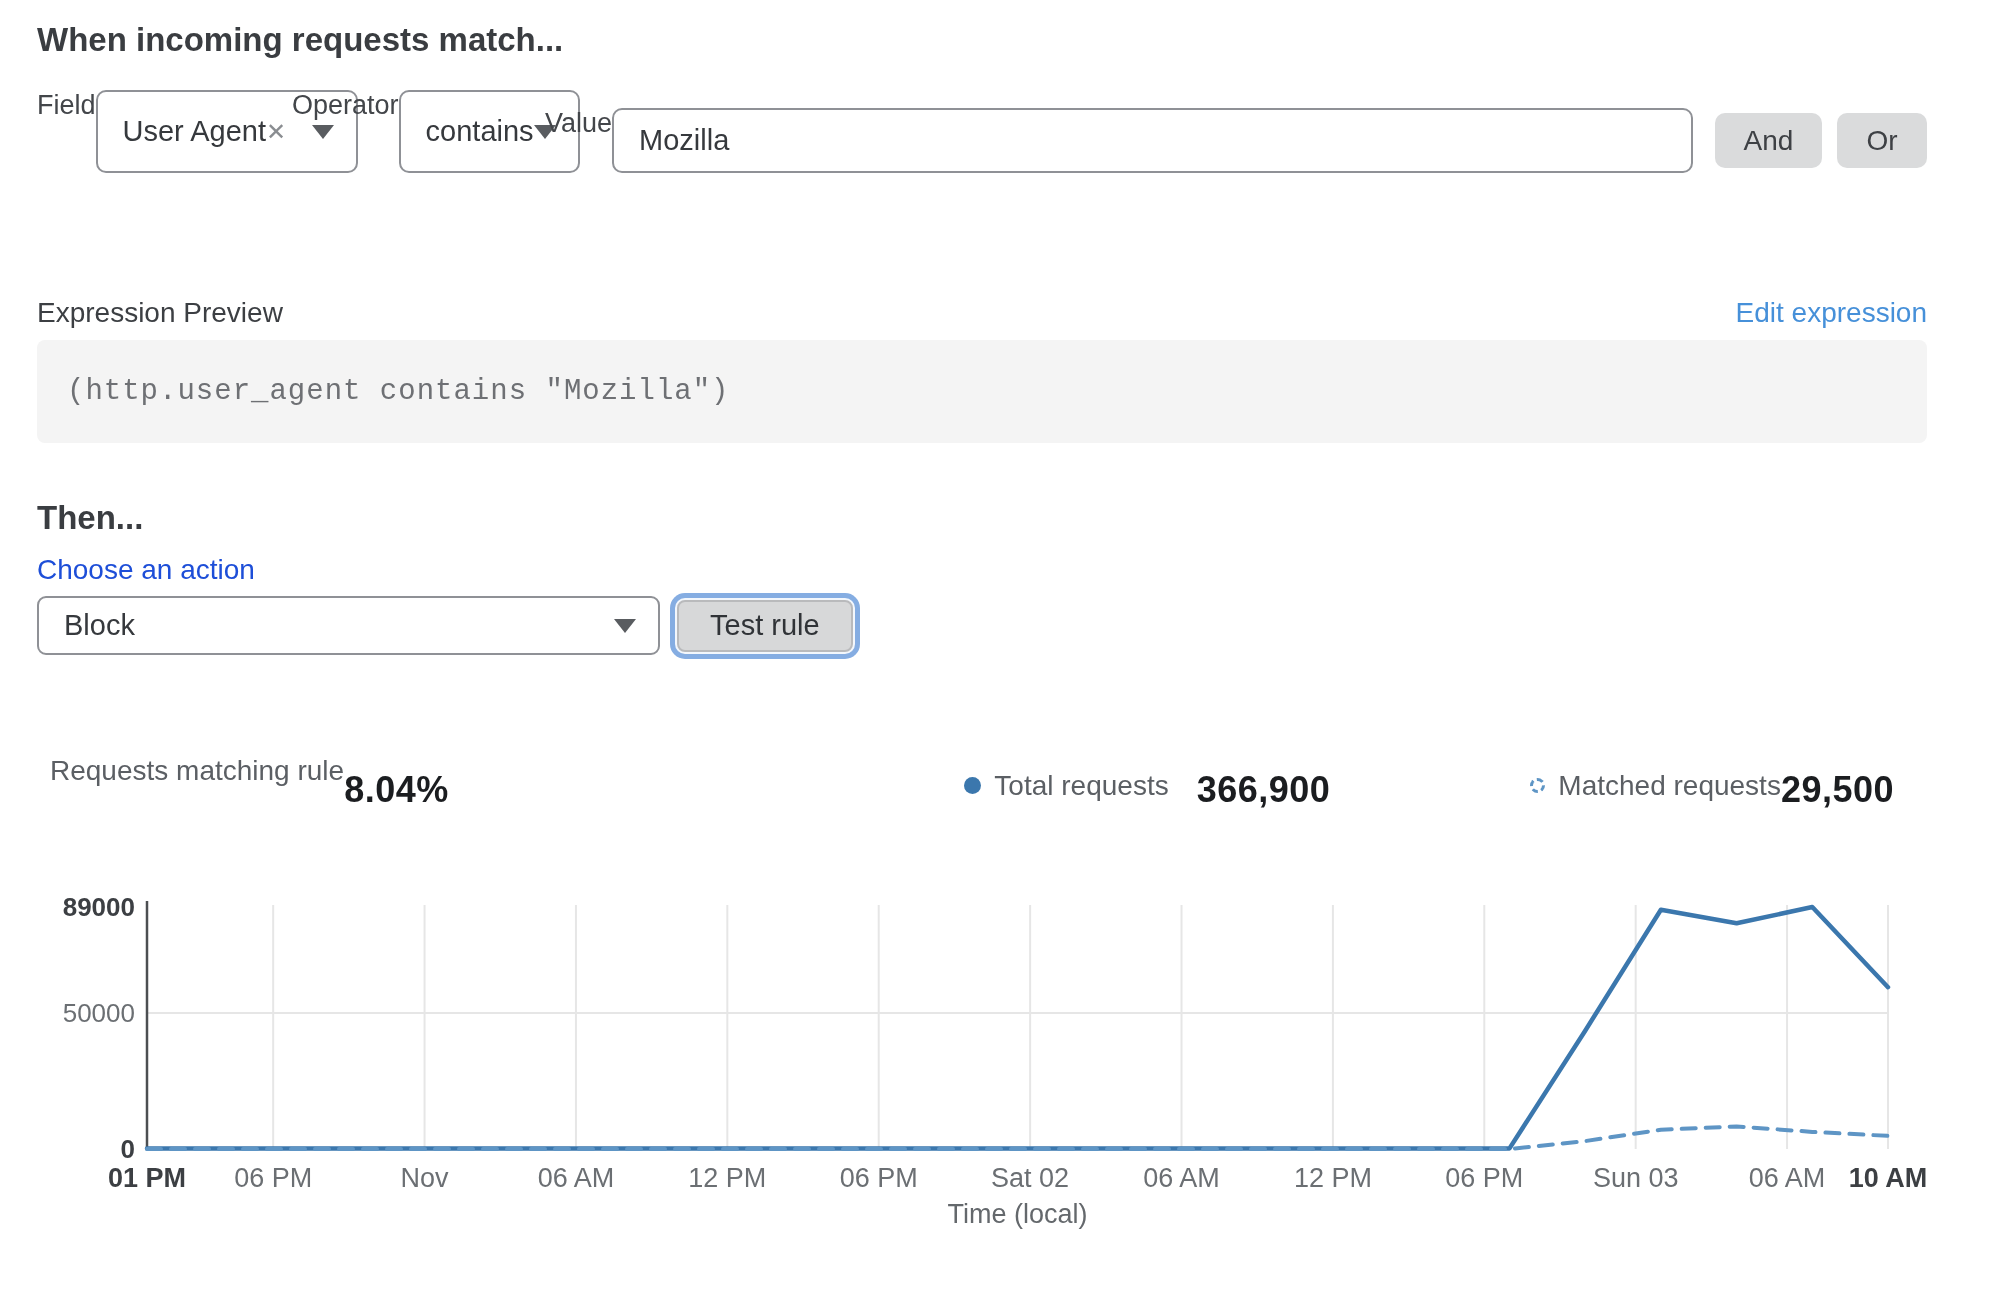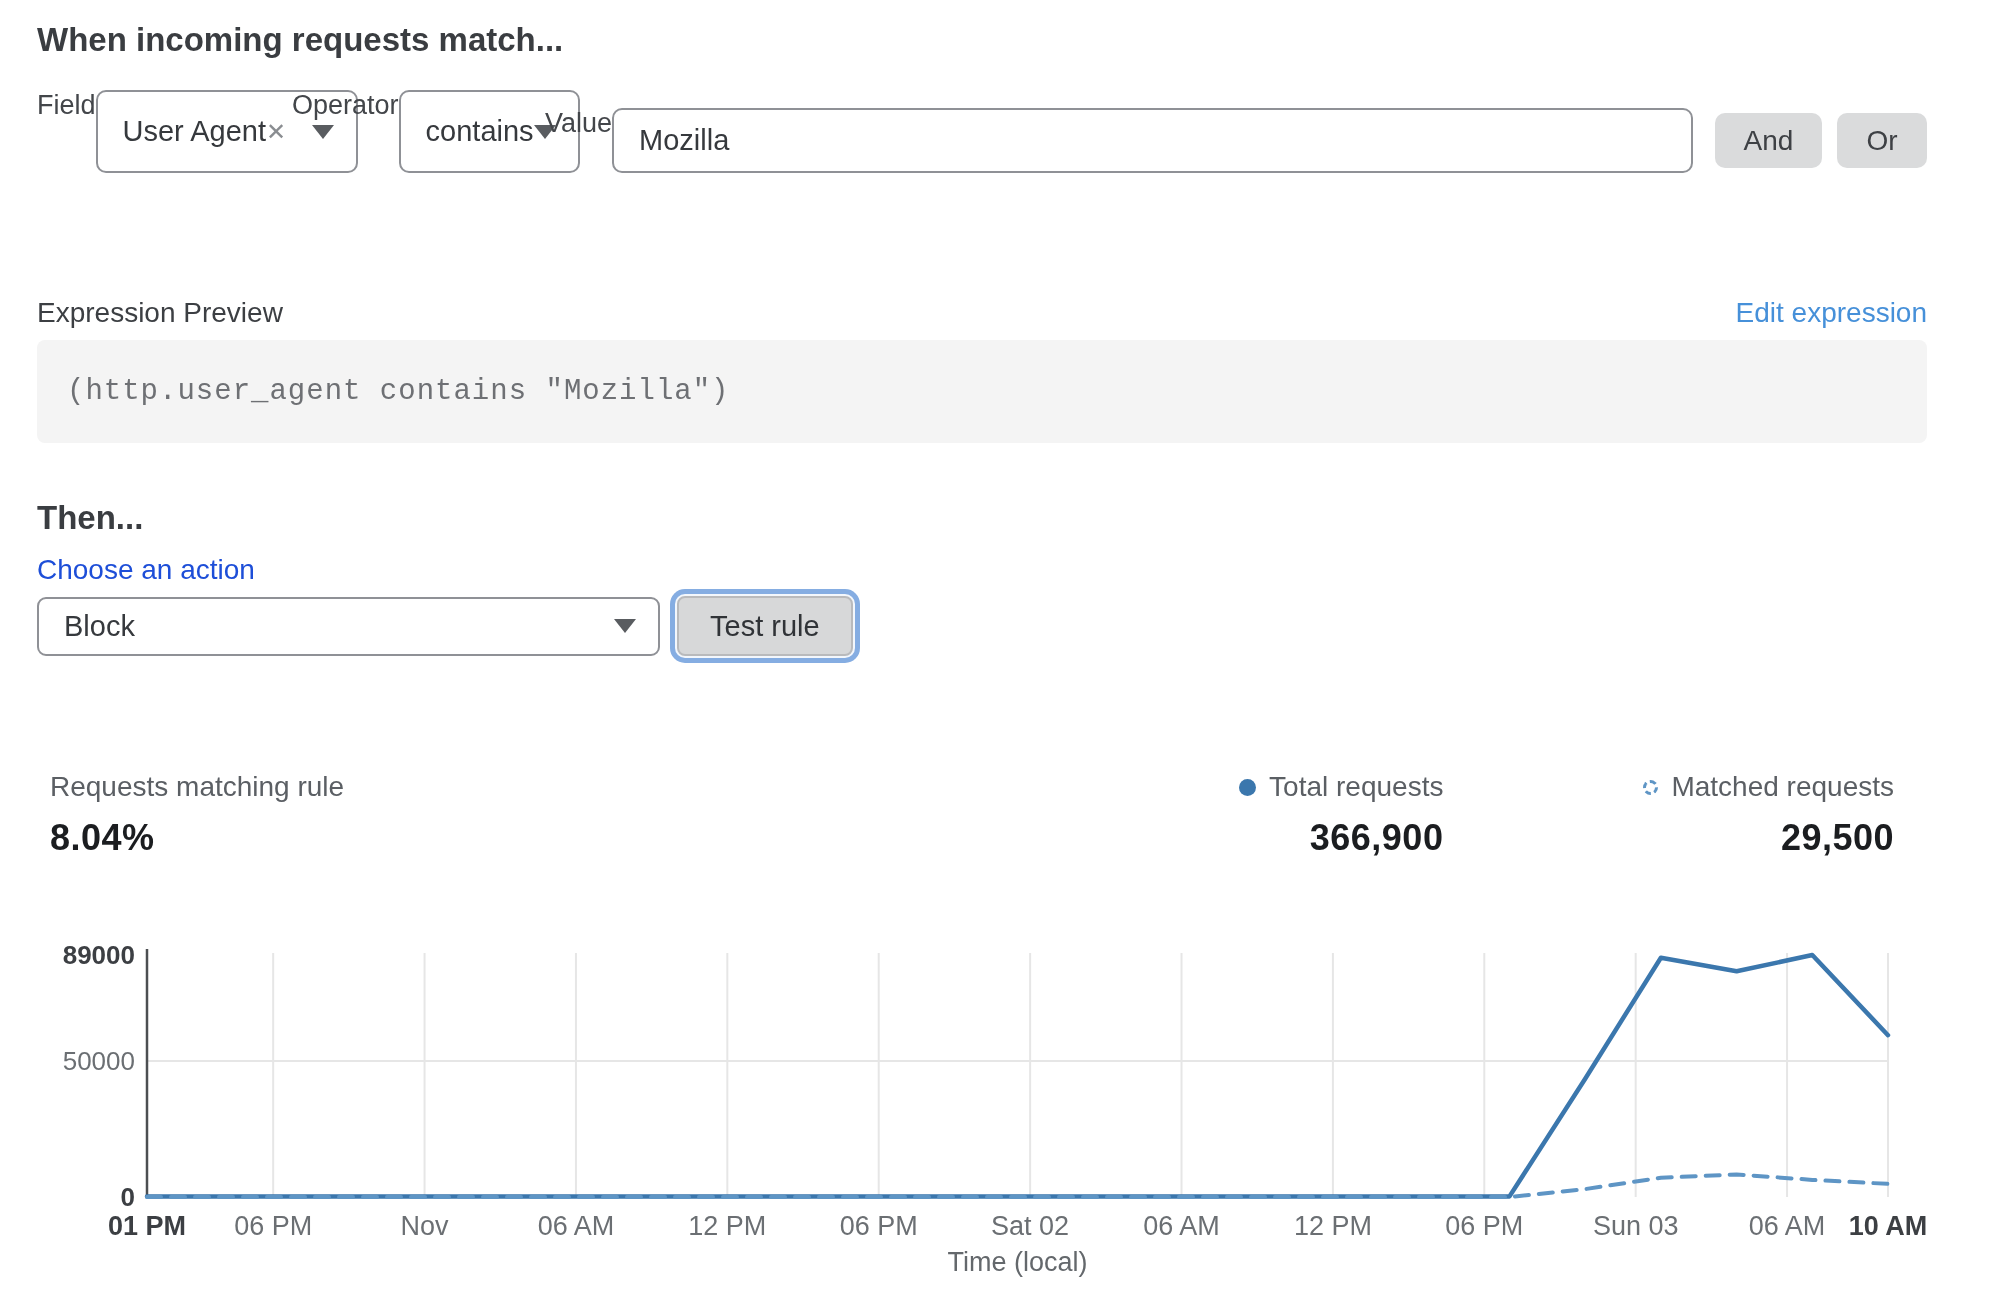--- a/index.html
+++ b/index.html
@@ -51,32 +51,32 @@
     display:flex; align-items:center; padding:0 30px;
   }
   .expr-code { font-family:"Liberation Mono", monospace; font-size:29px; color:#6e7074; letter-spacing:1px; }
 
   
   .h-then { font-size:33px; font-weight:700; color:#3a3d41; margin-top:55px; line-height:40px; }
   .choose-label { font-size:28px; color:#1d4ed8; margin-top:16px; line-height:32px; }
   .action-row { display:flex; align-items:center; margin-top:10px; }
   .action-select { width:623px; height:59px; border-radius:9px; }
   .btn-test {
-    margin-left:17px; height:60px; padding:0 31px;
+    margin-left:17px; height:52px; padding:0 31px;
     background:#d7d8d9; border:2px solid #b9babc; border-radius:8px;
     font-family:"Liberation Sans", sans-serif; font-size:29px; color:#303337; cursor:pointer;
     box-shadow:0 0 0 2px rgba(255,255,255,.9), 0 0 0 7px #85ade2;
   }
 
   
   .stats-row { display:flex; align-items:flex-start; margin-top:100px; padding:0 33px 0 13px; }
-  .stat { display:flex; flex-direction:column;margin-top:15px; }
+  .stat { display:flex; flex-direction:row; }
   .stat-label { font-size:28px; color:#5b5f64; line-height:32px; }
   .stat-value { font-size:36px; font-weight:700; color:#1b1d20; margin-top:9px; line-height:52px; letter-spacing:.5px; }
-  .stat-right { margin-left:auto; text-align:right; }
+  .stat-right { margin-left:auto; text-align:right;gap:28px; }
   .stat-matched { margin-left:200px; text-align:right; }
   .legend-line { display:flex; align-items:center; justify-content:flex-end; }
   .dot-solid { width:17px; height:17px; border-radius:50%; background:#3b77ad; margin-right:13px; flex:none; }
   .circle-dashed { width:15px; height:15px; border-radius:50%; border:3px dashed #5e95c5; margin-right:13px; flex:none; }
 
   
   .chart-wrap { margin-top:69px; }
   .chart-wrap svg { overflow:visible; display:block; }
   .tick-x { font-size:27px; fill:#6b6f73; }
   .tick-x.bold { font-weight:700; fill:#3c3f43; }

